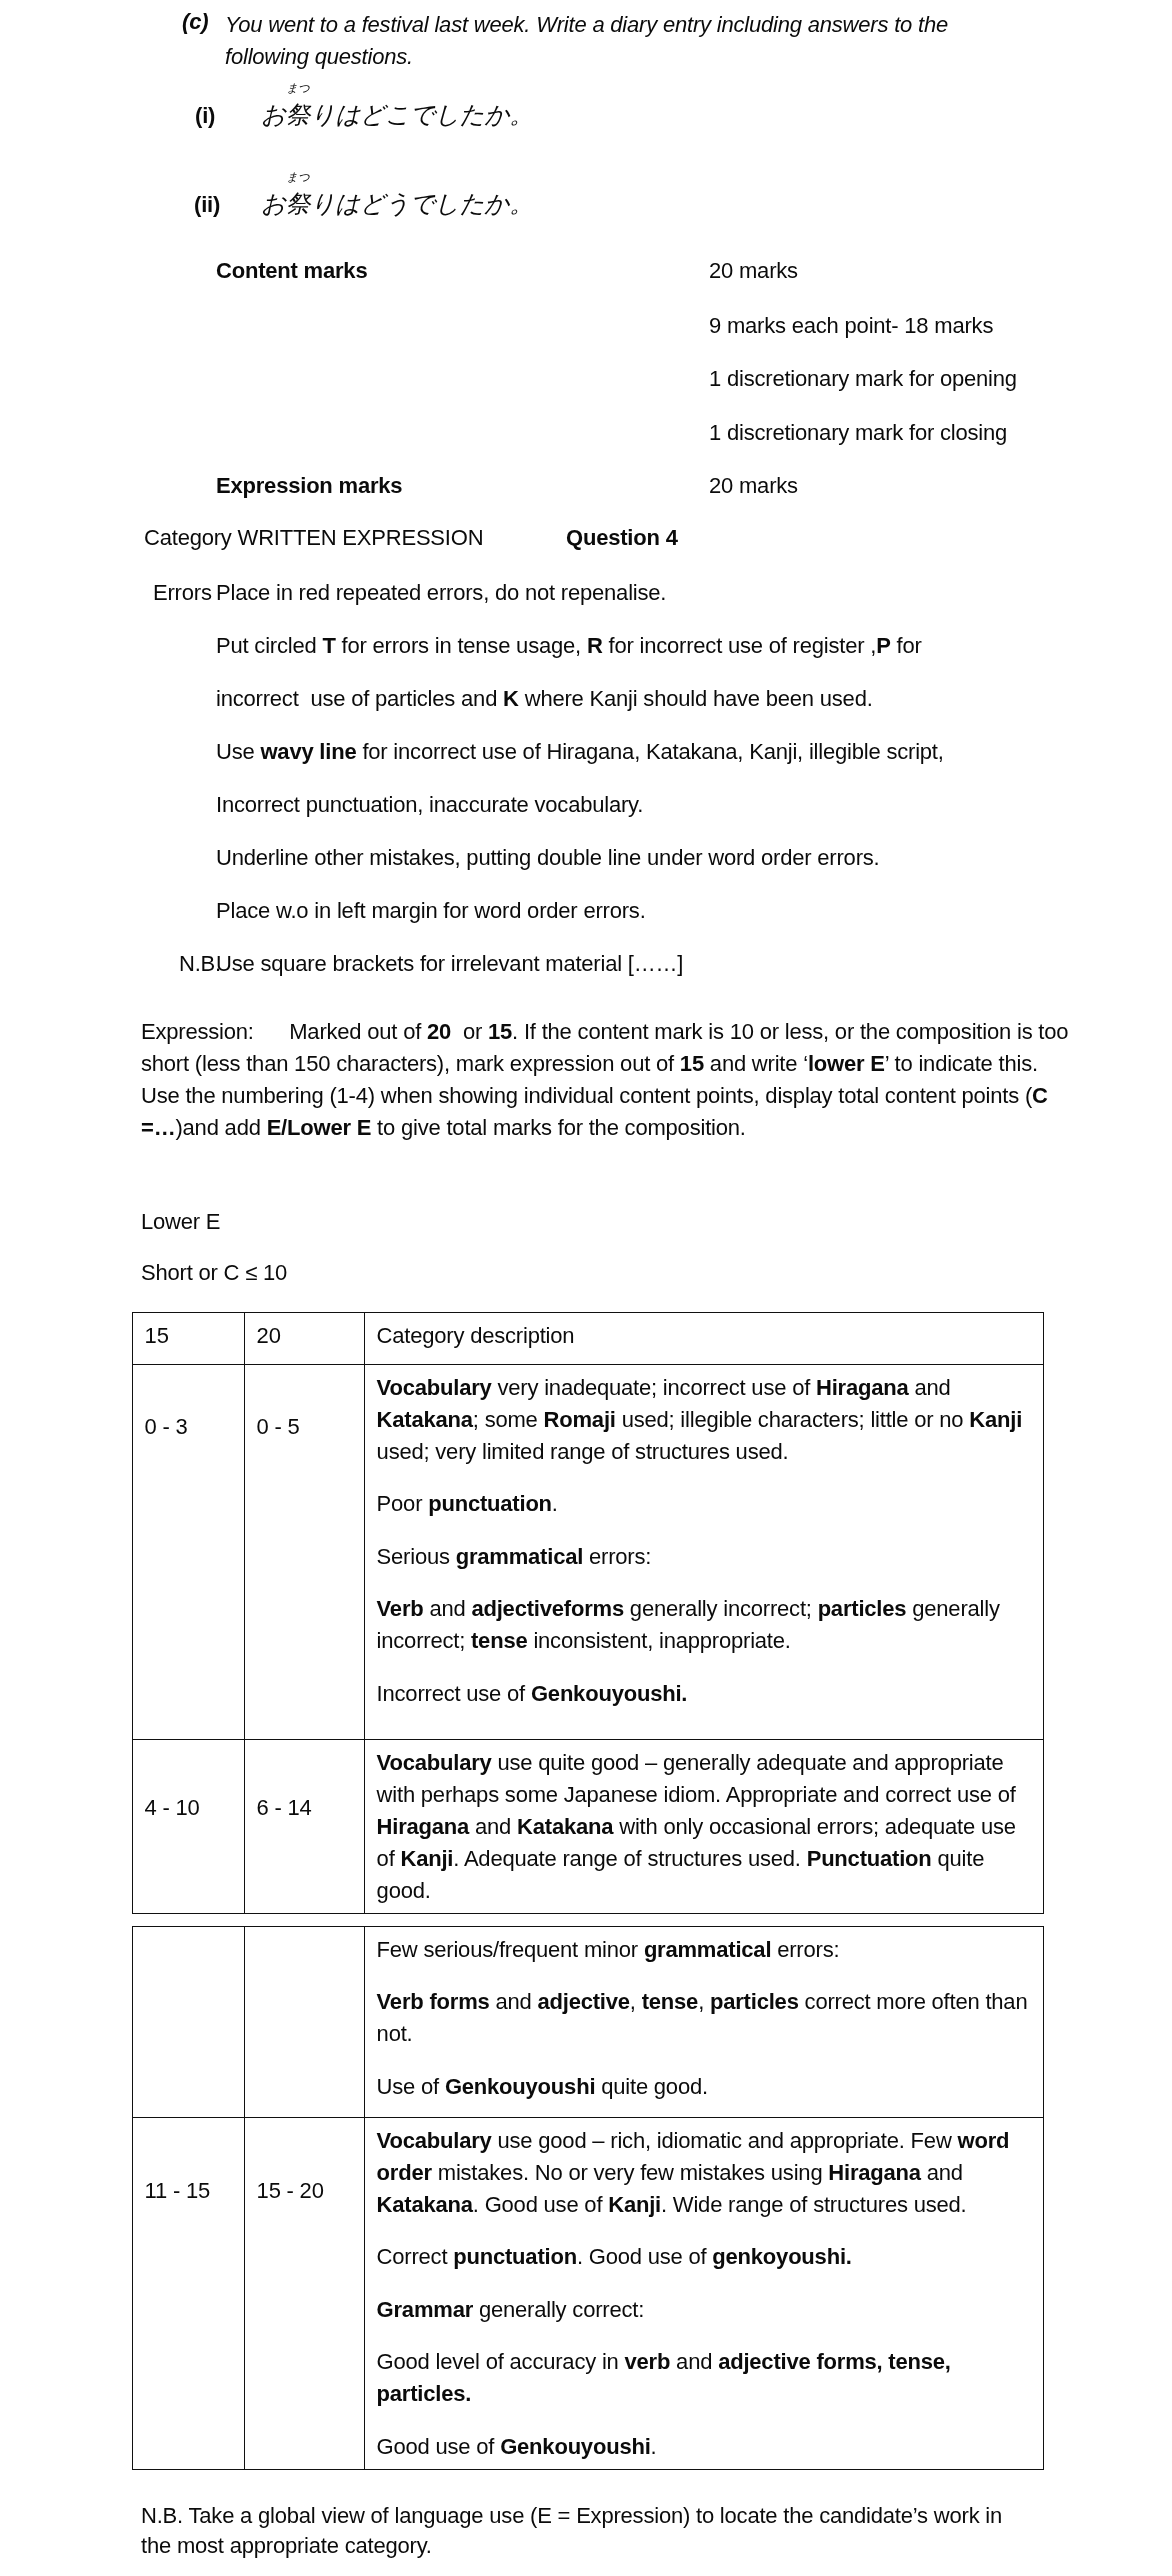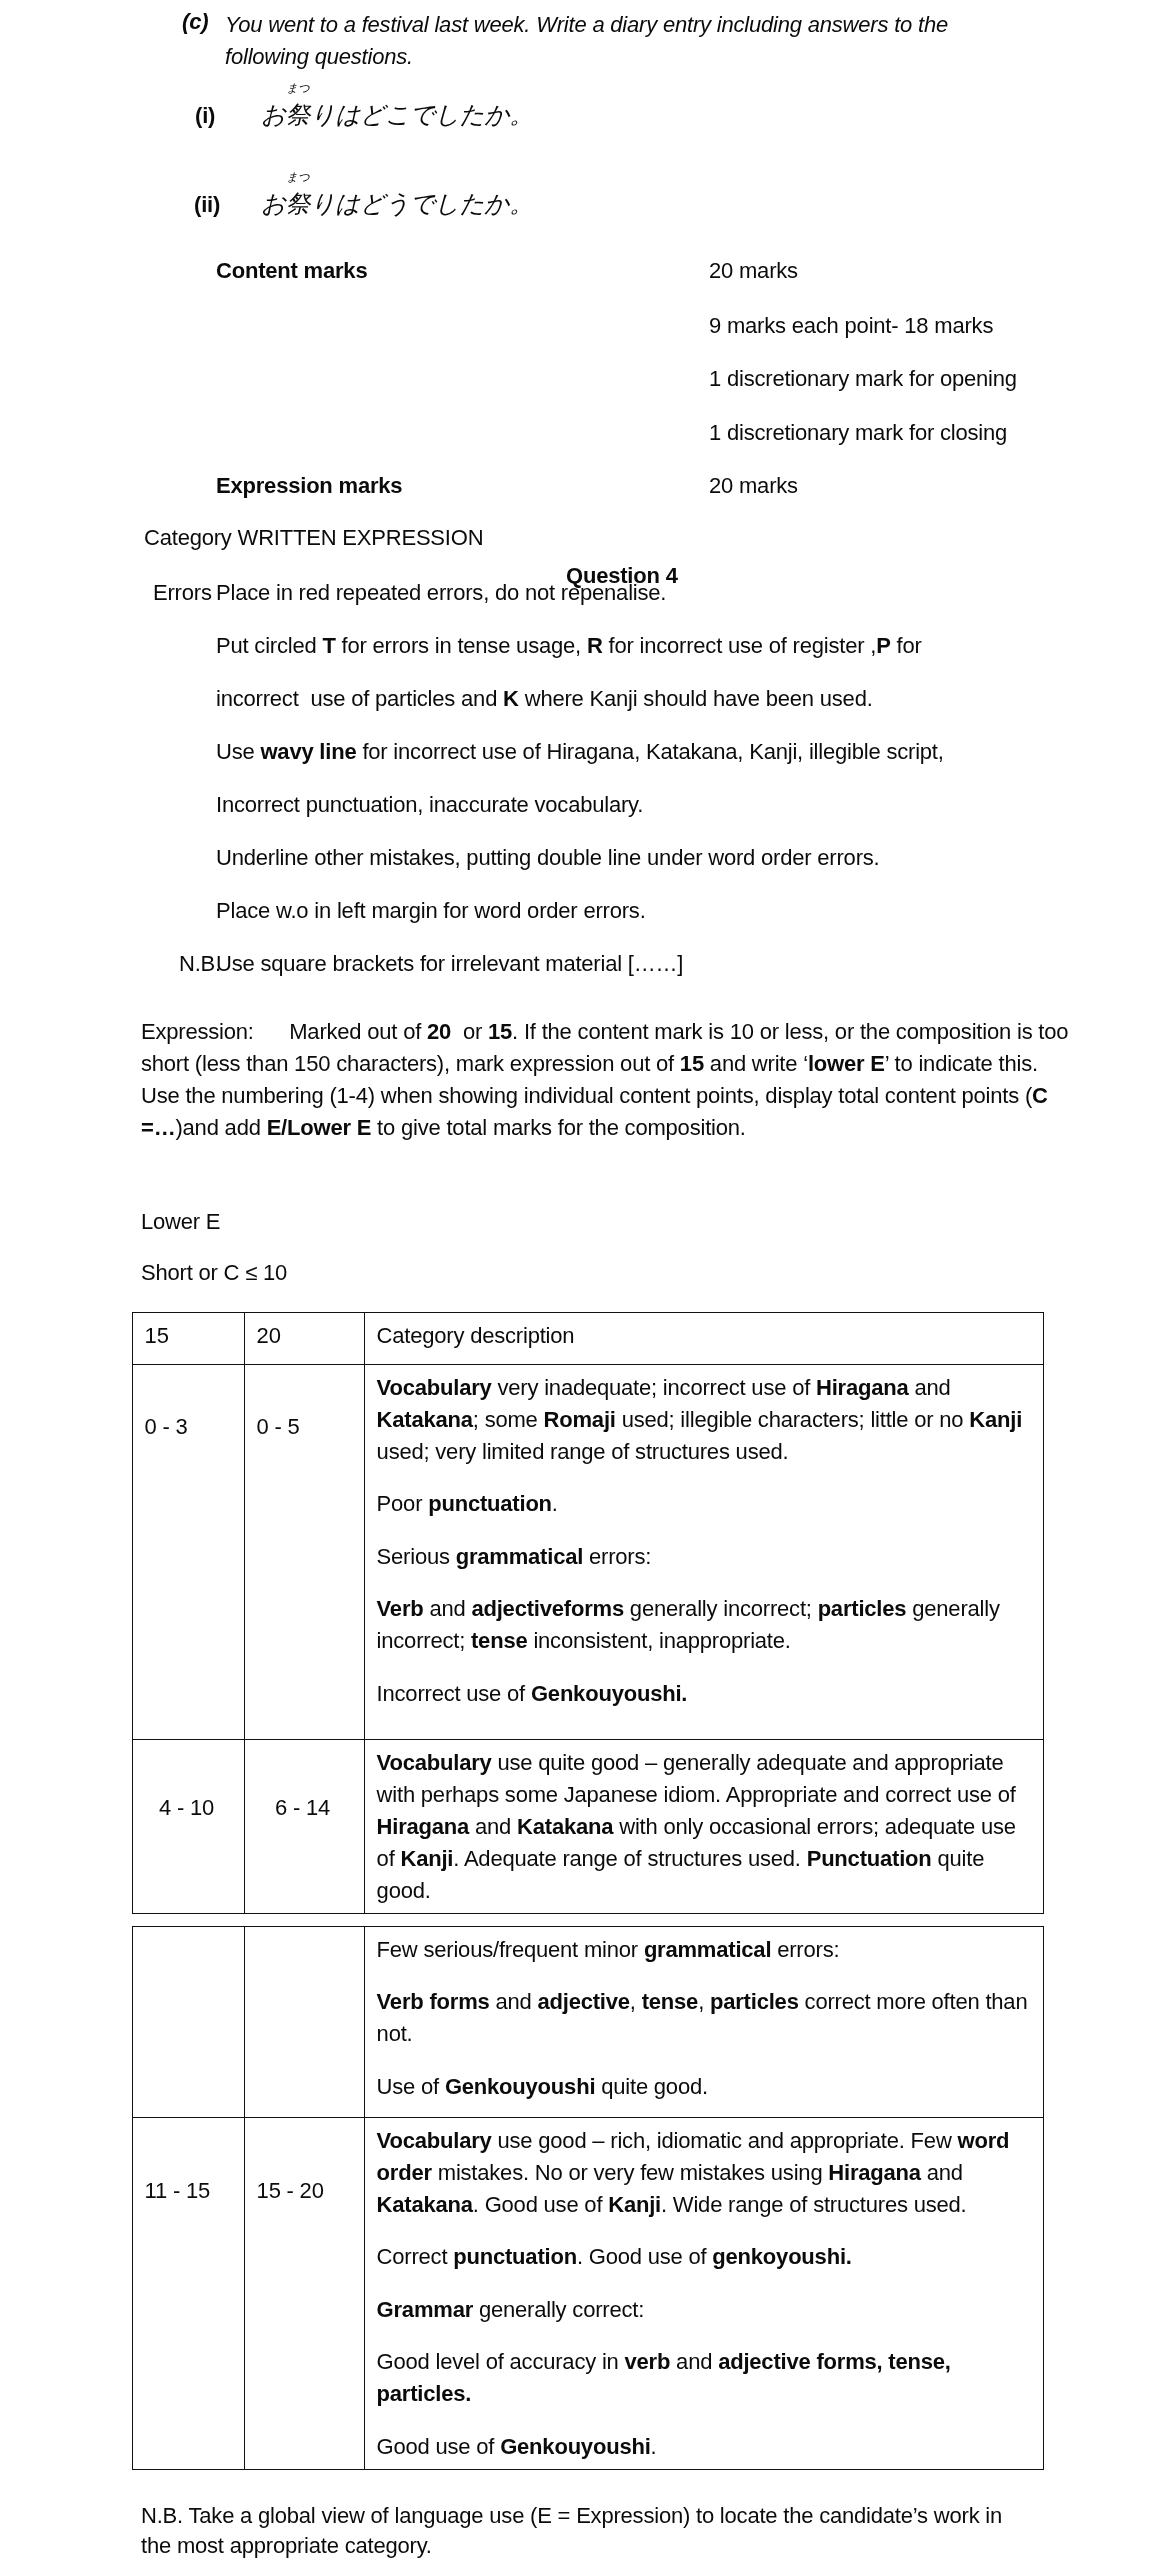--- a/index.html
+++ b/index.html
@@ -20,39 +20,39 @@
   
   .jp{font-family:"DejaVu Serif","Liberation Serif",serif;font-style:italic;font-size:24.5px;}
   .ruby{position:relative;display:inline-block;}
   .furi{position:absolute;top:-17px;left:50%;transform:translateX(-50%);font-size:11.6px;letter-spacing:0;white-space:nowrap;font-style:italic;}
   .item-label{font-weight:bold;}
   
   .marks-left{position:absolute;left:216px;font-weight:bold;}
   .marks-right{position:absolute;left:709px;font-weight:normal;}
   
   .sec-left{position:absolute;left:144px;}
-  .sec-right{position:absolute;left:566px;font-weight:bold;margin-top:38px;}
+  .sec-right{position:absolute;left:566px;font-weight:bold;}
   
   .err-label{position:absolute;left:153px;}
   .err-label2{position:absolute;left:145px;margin-left:34px;}
   .err-text{position:absolute;left:216px;width:864px;}
   
   .expr{left:141px;top:1016px;width:934px;line-height:32px;}
   .lower-e{left:141px;top:1208px;}
   .short-line{left:141px;top:1259px;}
   
   .rubric{border-collapse:collapse;table-layout:fixed;width:912px;}
   .rubric td{border:1.3px solid #111;vertical-align:top;padding:6.5px 15.5px 6.5px 11.6px;line-height:32px;}
   .rubric{border:1.9px solid #111;}
   .t1{left:132px;top:1312px;}
   .t2{left:132px;top:1926px;}
   .cellp{margin:0 0 20.6px 0;white-space:pre-wrap;}
   .cellp:last-child{margin-bottom:0;}
   .lab1{padding-top:46px !important;}
-  .lab2{padding-top:52px !important;text-align:center;}
+  .lab2{padding-top:52px !important;}
   .lab3{padding-top:57px !important;}
   
   .footnote{left:141px;top:2501px;width:864px;line-height:30px;}
 </style>
 </head>
 <body>
 
 <div class="abs qc-label">(c)</div>
 <div class="abs qc-text">You went to a festival last week. Write a diary entry including answers to the following questions.</div>
 

